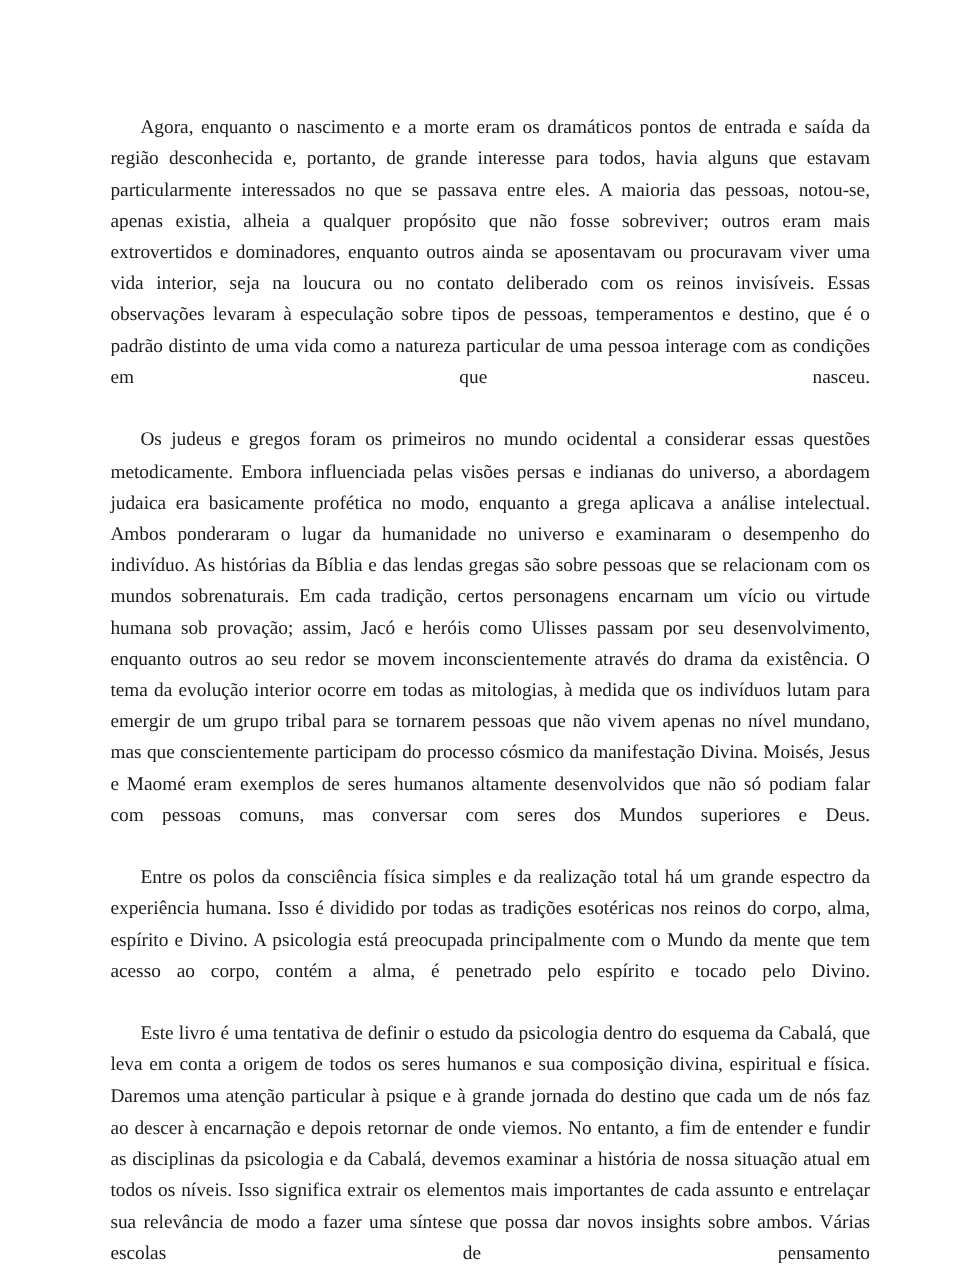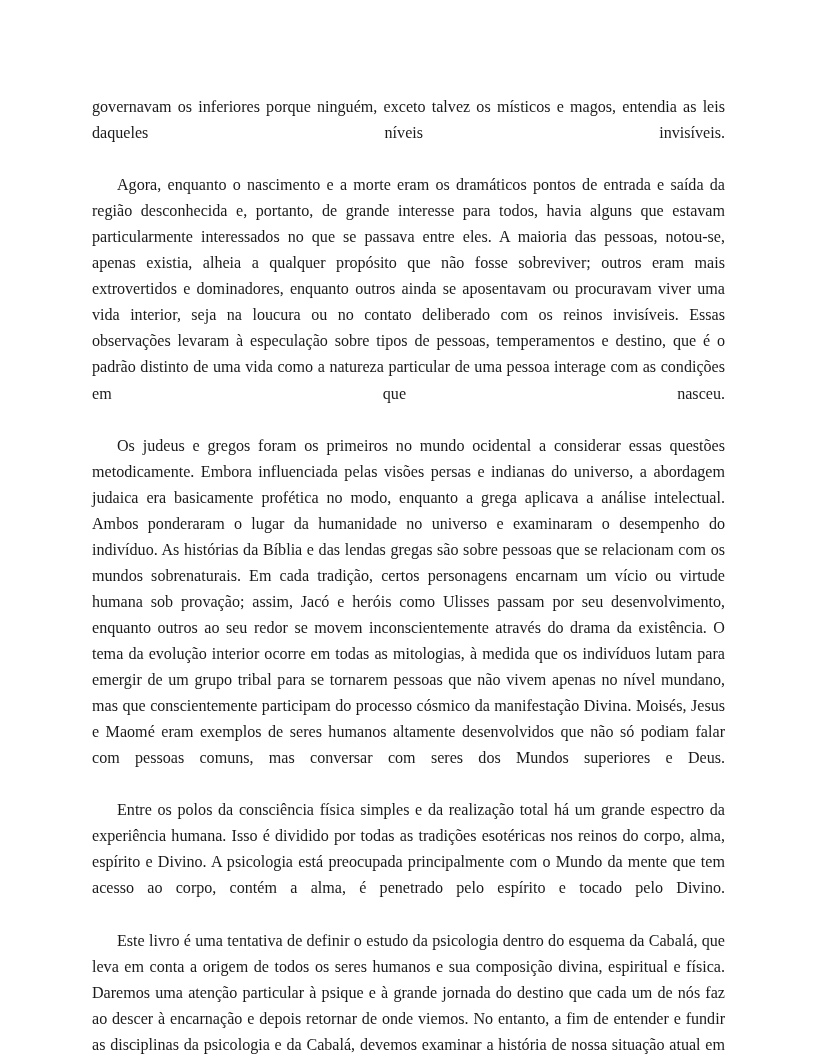--- a/index.html
+++ b/index.html
@@ -49,21 +49,20 @@
     display: inline-block;
     width: 100%;
   }
 </style>
 </head>
 <body>
 
 <div class="page">
   <div class="text-column">
 
-    <p class="body-paragraph">governavam os inferiores porque ninguém, exceto talvez os místicos e magos, entendia as leis daqueles níveis invisíveis.</p>
 
     <p class="body-paragraph indented">Agora, enquanto o nascimento e a morte eram os dramáticos pontos de entrada e saída da região desconhecida e, portanto, de grande interesse para todos, havia alguns que estavam particularmente interessados no que se passava entre eles. A maioria das pessoas, notou-se, apenas existia, alheia a qualquer propósito que não fosse sobreviver; outros eram mais extrovertidos e dominadores, enquanto outros ainda se aposentavam ou procuravam viver uma vida interior, seja na loucura ou no contato deliberado com os reinos invisíveis. Essas observações levaram à especulação sobre tipos de pessoas, temperamentos e destino, que é o padrão distinto de uma vida como a natureza particular de uma pessoa interage com as condições em que nasceu.</p>
 
     <p class="body-paragraph indented">Os judeus e gregos foram os primeiros no mundo ocidental a considerar essas questões metodicamente. Embora influenciada pelas visões persas e indianas do universo, a abordagem judaica era basicamente profética no modo, enquanto a grega aplicava a análise intelectual. Ambos ponderaram o lugar da humanidade no universo e examinaram o desempenho do indivíduo. As histórias da Bíblia e das lendas gregas são sobre pessoas que se relacionam com os mundos sobrenaturais. Em cada tradição, certos personagens encarnam um vício ou virtude humana sob provação; assim, Jacó e heróis como Ulisses passam por seu desenvolvimento, enquanto outros ao seu redor se movem inconscientemente através do drama da existência. O tema da evolução interior ocorre em todas as mitologias, à medida que os indivíduos lutam para emergir de um grupo tribal para se tornarem pessoas que não vivem apenas no nível mundano, mas que conscientemente participam do processo cósmico da manifestação Divina. Moisés, Jesus e Maomé eram exemplos de seres humanos altamente desenvolvidos que não só podiam falar com pessoas comuns, mas conversar com seres dos Mundos superiores e Deus.</p>
 
     <p class="body-paragraph indented">Entre os polos da consciência física simples e da realização total há um grande espectro da experiência humana. Isso é dividido por todas as tradições esotéricas nos reinos do corpo, alma, espírito e Divino. A psicologia está preocupada principalmente com o Mundo da mente que tem acesso ao corpo, contém a alma, é penetrado pelo espírito e tocado pelo Divino.</p>
 
     <p class="body-paragraph indented">Este livro é uma tentativa de definir o estudo da psicologia dentro do esquema da Cabalá, que leva em conta a origem de todos os seres humanos e sua composição divina, espiritual e física. Daremos uma atenção particular à psique e à grande jornada do destino que cada um de nós faz ao descer à encarnação e depois retornar de onde viemos. No entanto, a fim de entender e fundir as disciplinas da psicologia e da Cabalá, devemos examinar a história de nossa situação atual em todos os níveis. Isso significa extrair os elementos mais importantes de cada assunto e entrelaçar sua relevância de modo a fazer uma síntese que possa dar novos insights sobre ambos. Várias escolas de pensamento</p>
 
   </div>

